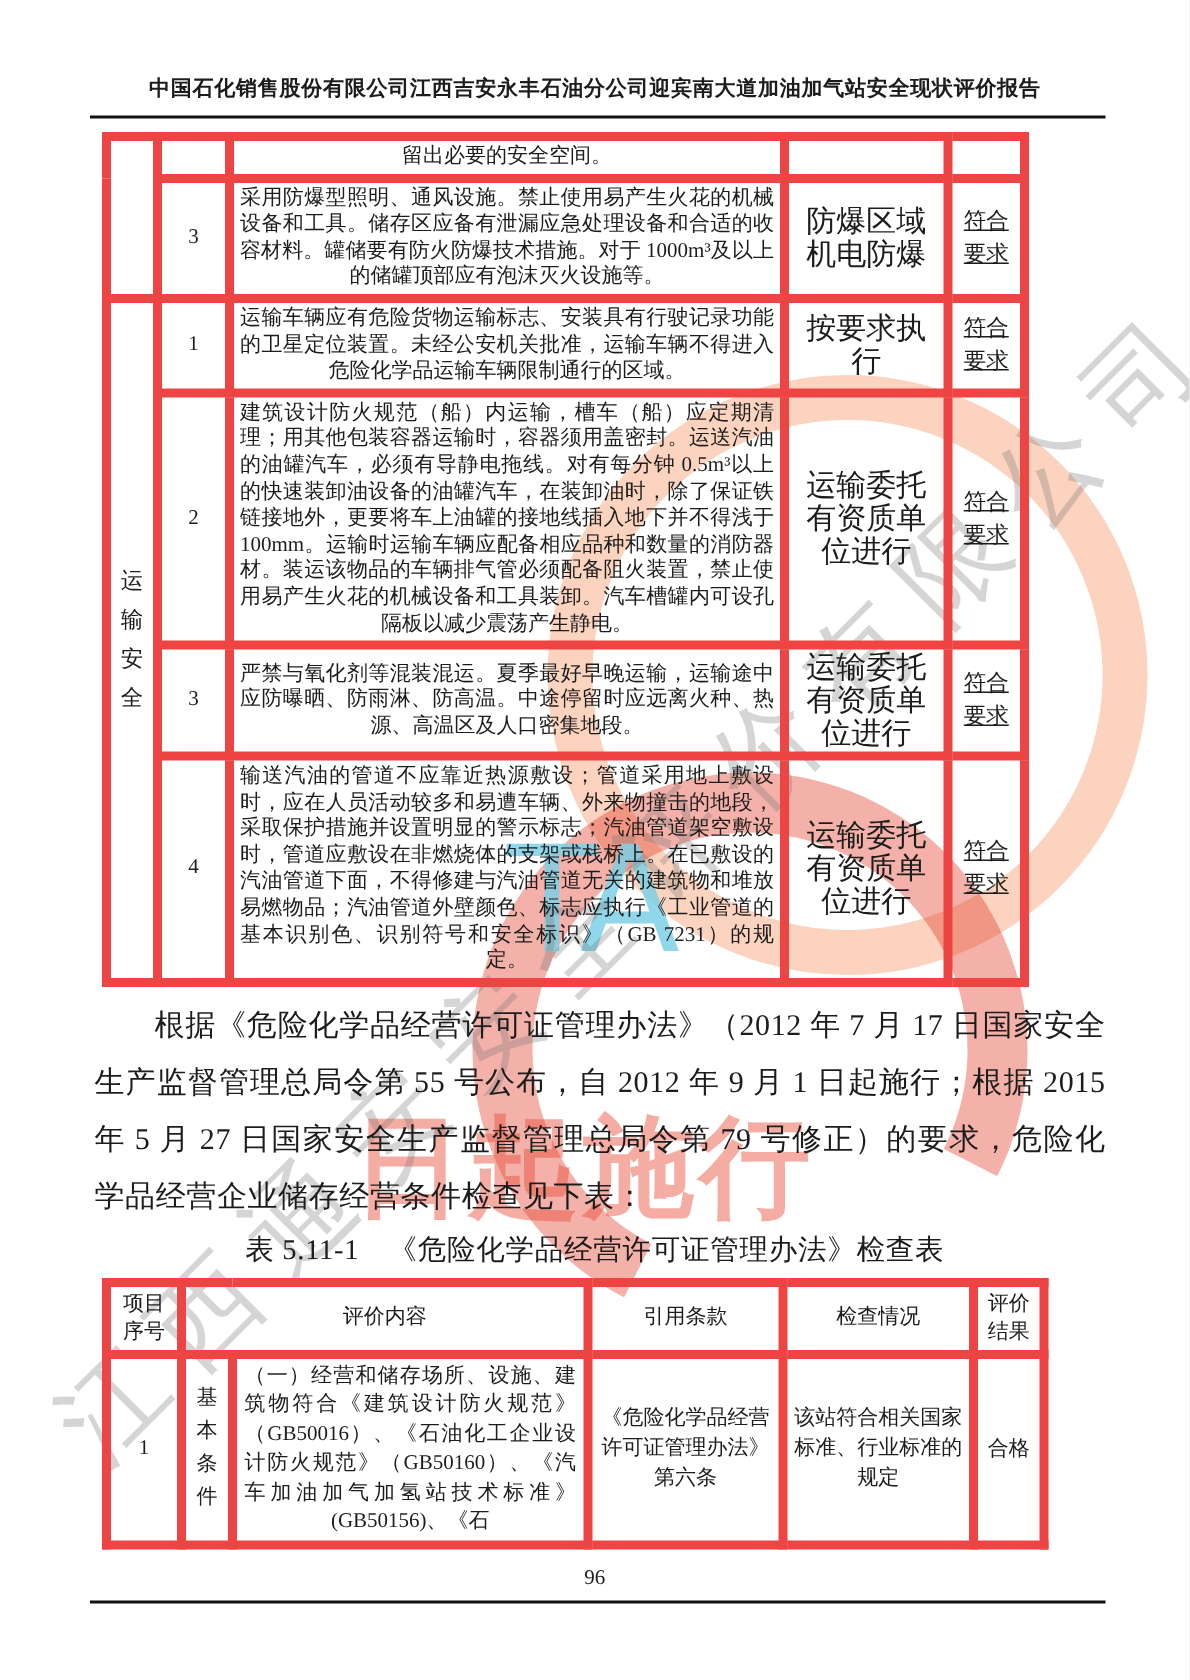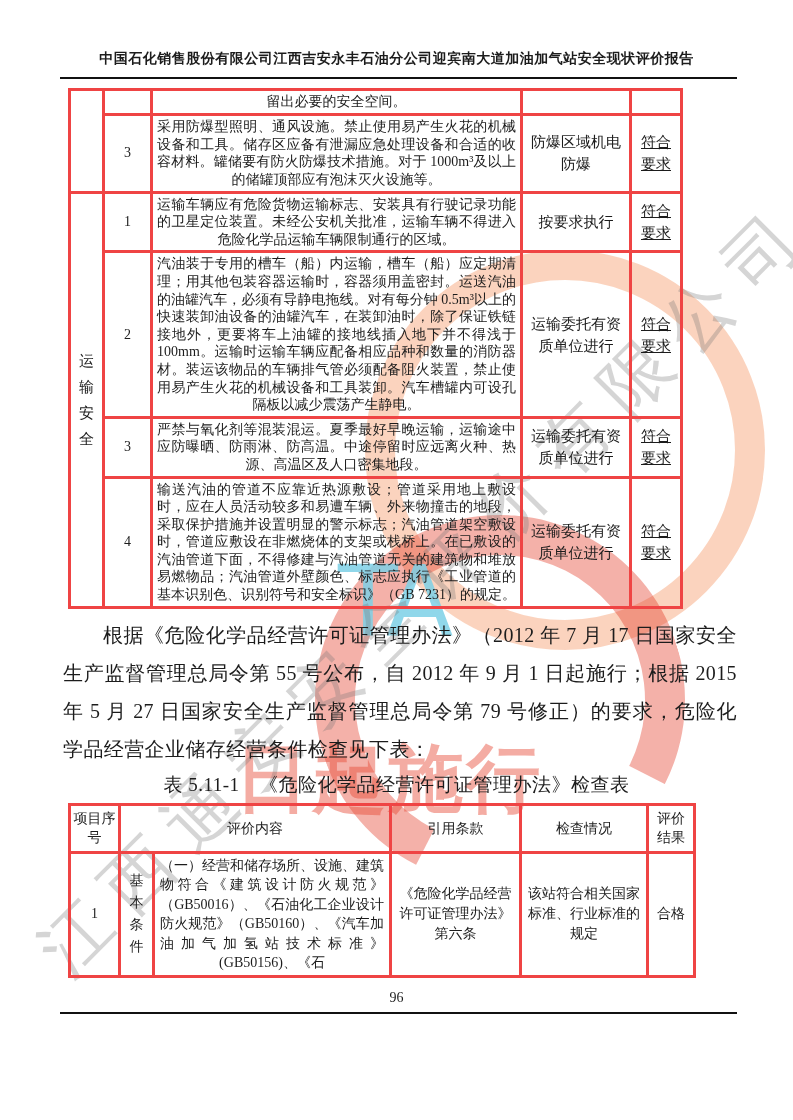--- a/index.html
+++ b/index.html
@@ -47,29 +47,29 @@
     font-family:"Liberation Serif","DejaVu Serif",serif;
   }
   
   .content{position:relative;z-index:1;}
   .doc-header{
     padding-top:50px;text-align:center;
     font-size:14px;font-weight:bold;letter-spacing:0.5px;
   }
   .header-rule{margin:9px 56px 0 60px;border-top:2px solid #111;}
   table{border-collapse:collapse;table-layout:fixed;}
-  td,th{border:3px solid #ef4444;padding:1px 3px;vertical-align:middle;box-sizing:border-box;}
+  td,th{border:6px solid #ef4444;padding:1px 3px;vertical-align:middle;box-sizing:border-box;}
   
   .t1{margin:9px 0 0 68px;width:612px;font-size:14px;}
   .t1 .c-num{text-align:center;font-size:14px;}
   .t1 .c-content{
     line-height:17.6px;text-align:justify;text-align-last:center;
     padding:2px 4px;
   }
-  .t1 .c-clause{text-align:center;font-size:15px;line-height:22px;}
+  .t1 .c-clause{text-align:center;font-size:20px;line-height:22px;}
   .t1 .c-result{text-align:center;font-size:15px;line-height:22px;text-decoration:underline;}
   .r0{height:22px;} .r1{height:78px;} .r2{height:55px;}
   .r3{height:165px;} .r4{height:53px;} .r5{height:127px;}
   .vtext{
     width:1.05em;margin:0 auto;word-break:break-all;
     line-height:26px;text-align:center;font-size:15px;
   }
   
   .para{
     margin:2px 56px 0 63px;
@@ -146,21 +146,21 @@
         <td rowspan="4">
           <div class="vtext">运输安全</div>
         </td>
         <td class="c-num">1</td>
         <td class="c-content">运输车辆应有危险货物运输标志、安装具有行驶记录功能的卫星定位装置。未经公安机关批准，运输车辆不得进入危险化学品运输车辆限制通行的区域。</td>
         <td class="c-clause">按要求执行</td>
         <td class="c-result">符合要求</td>
       </tr>
       <tr class="r3">
         <td class="c-num">2</td>
-        <td class="c-content">汽油装于专用的槽车（船）内运输，槽车（船）应定期清理；用其他包装容器运输时，容器须用盖密封。运送汽油的油罐汽车，必须有导静电拖线。对有每分钟 0.5m³以上的快速装卸油设备的油罐汽车，在装卸油时，除了保证铁链接地外，更要将车上油罐的接地线插入地下并不得浅于 100mm。运输时运输车辆应配备相应品种和数量的消防器材。装运该物品的车辆排气管必须配备阻火装置，禁止使用易产生火花的机械设备和工具装卸。汽车槽罐内可设孔隔板以减少震荡产生静电。</td>
+        <td class="c-content">建筑设计防火规范（船）内运输，槽车（船）应定期清理；用其他包装容器运输时，容器须用盖密封。运送汽油的油罐汽车，必须有导静电拖线。对有每分钟 0.5m³以上的快速装卸油设备的油罐汽车，在装卸油时，除了保证铁链接地外，更要将车上油罐的接地线插入地下并不得浅于 100mm。运输时运输车辆应配备相应品种和数量的消防器材。装运该物品的车辆排气管必须配备阻火装置，禁止使用易产生火花的机械设备和工具装卸。汽车槽罐内可设孔隔板以减少震荡产生静电。</td>
         <td class="c-clause">运输委托有资质单位进行</td>
         <td class="c-result">符合要求</td>
       </tr>
       <tr class="r4">
         <td class="c-num">3</td>
         <td class="c-content">严禁与氧化剂等混装混运。夏季最好早晚运输，运输途中应防曝晒、防雨淋、防高温。中途停留时应远离火种、热源、高温区及人口密集地段。</td>
         <td class="c-clause">运输委托有资质单位进行</td>
         <td class="c-result">符合要求</td>
       </tr>
       <tr class="r5">

